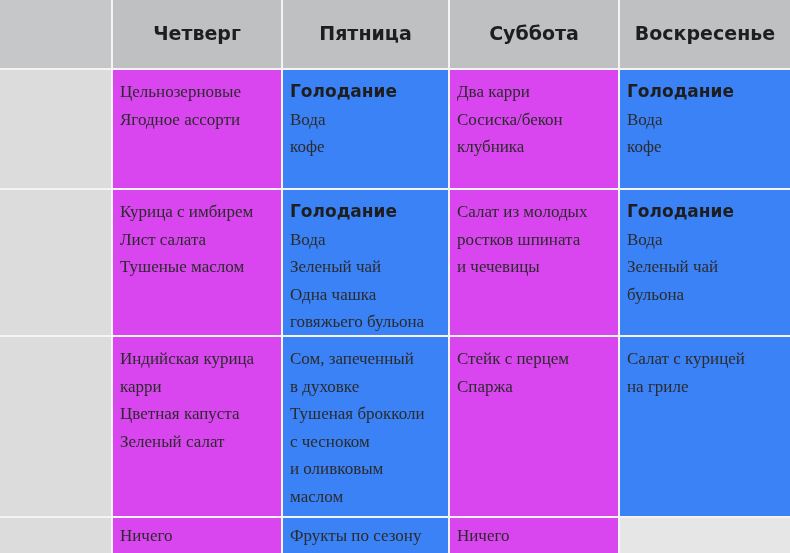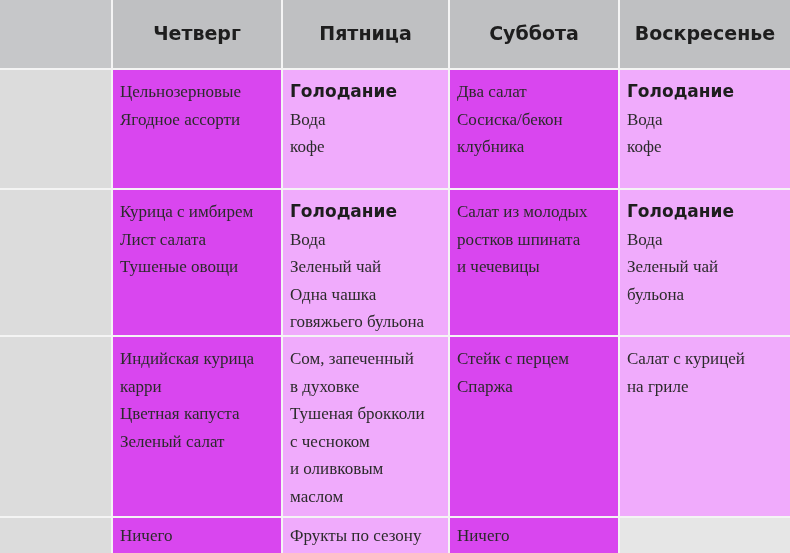--- a/index.html
+++ b/index.html
@@ -29,21 +29,21 @@
   .hdr {
     background: #bfc0c2;
     font-family: "DejaVu Sans", "Liberation Sans", sans-serif;
     font-weight: bold;
     font-size: 19px;
     color: #1e1e1e;
     display: flex; align-items: center; justify-content: center;
     padding: 0;
   }
   .hdr.corner { background: #c6c7c9; }
-  .gray { background: #f0abfc; }
+  .gray { background: #3b82f6; }
   .white { background: #d946ef; }
   .rowlabel { background: #dcdcdc; }
   .line { display: block; white-space: nowrap; }
   .line.bold {
     font-family: "DejaVu Sans", "Liberation Sans", sans-serif;
     font-weight: bold;
     font-size: 17px;
     color: #1e1e1e;
   }
 </style>
@@ -61,34 +61,34 @@
     <div class="cell white">
       <span class="line">Цельнозерновые</span>
       <span class="line">Ягодное ассорти</span>
     </div>
     <div class="cell gray">
       <span class="line bold">Голодание</span>
       <span class="line">Вода</span>
       <span class="line">кофе</span>
     </div>
     <div class="cell white">
-      <span class="line">Два салат</span>
+      <span class="line">Два карри</span>
       <span class="line">Сосиска/бекон</span>
       <span class="line">клубника</span>
     </div>
     <div class="cell gray last-col">
       <span class="line bold">Голодание</span>
       <span class="line">Вода</span>
       <span class="line">кофе</span>
     </div>
     <div class="cell rowlabel"></div>
     <div class="cell white">
       <span class="line">Курица с имбирем</span>
       <span class="line">Лист салата</span>
-      <span class="line">Тушеные овощи</span>
+      <span class="line">Тушеные маслом</span>
     </div>
     <div class="cell gray">
       <span class="line bold">Голодание</span>
       <span class="line">Вода</span>
       <span class="line">Зеленый чай</span>
       <span class="line">Одна чашка</span>
       <span class="line">говяжьего бульона</span>
     </div>
     <div class="cell white">
       <span class="line">Салат из молодых</span>

